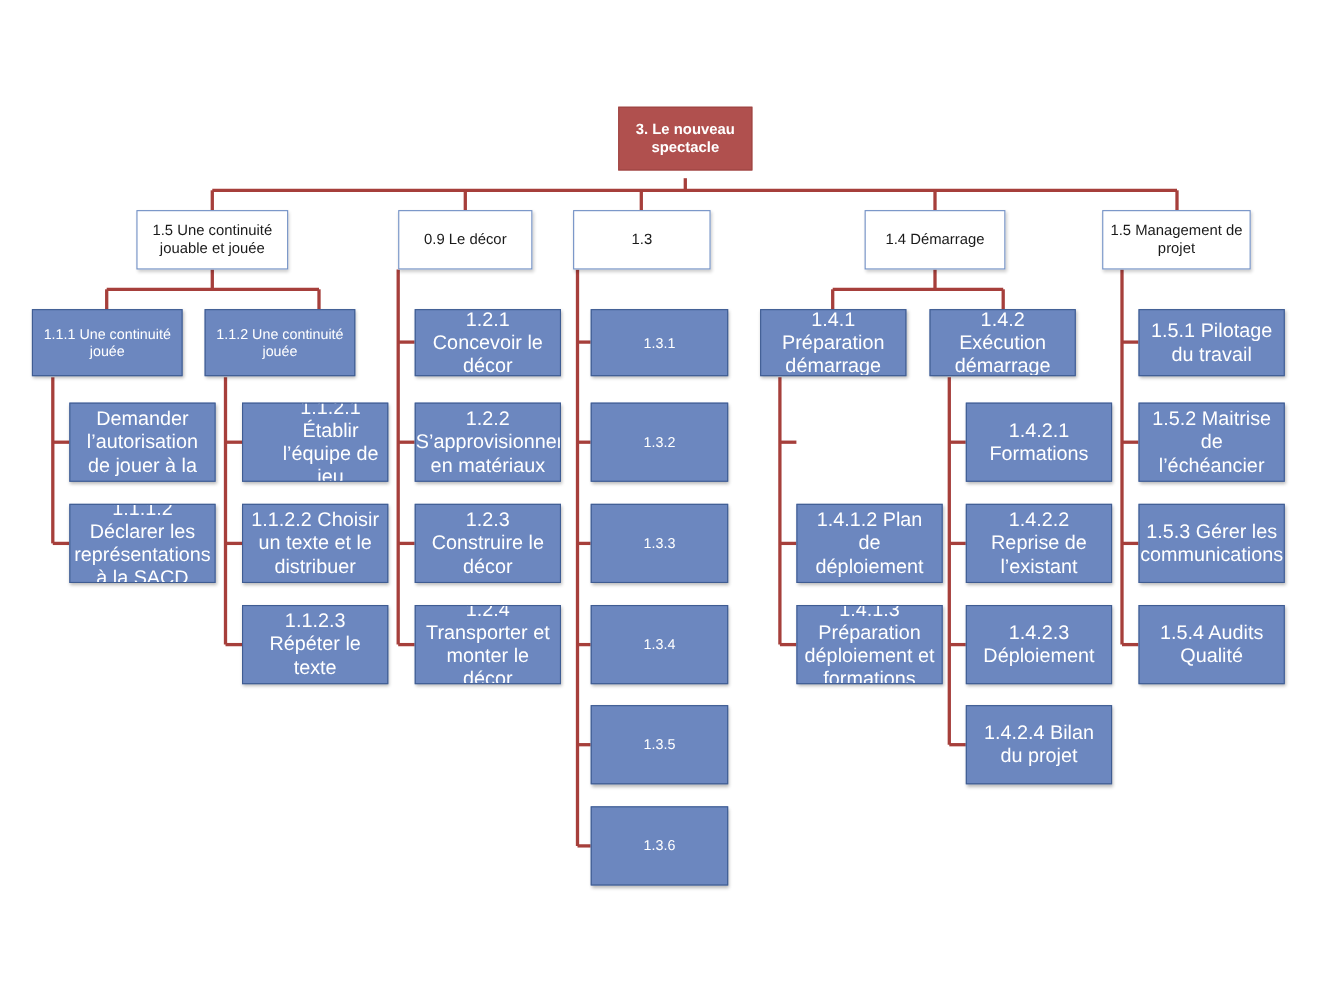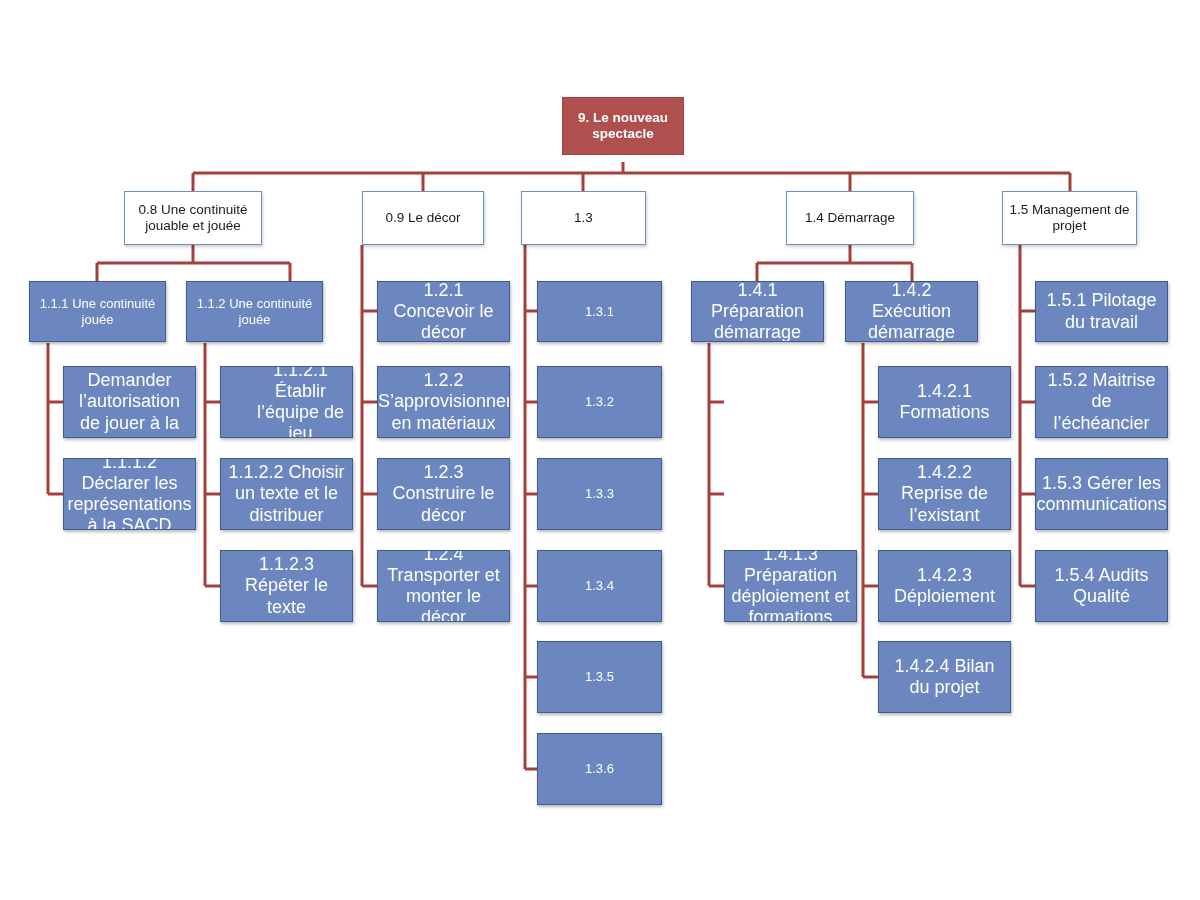--- a/index.html
+++ b/index.html
@@ -136,25 +136,25 @@
 
       <path d="M1020,245 L1020,586"></path>
       <path d="M1020,311 L1035,311"></path>
       <path d="M1020,402 L1035,402"></path>
       <path d="M1020,494 L1035,494"></path>
       <path d="M1020,586 L1035,586"></path>
     </g>
   </svg>
 
   <div class="node root" style="left:562px; top:97px; width:122px; height:58px;">
-    <span>9. Le nouveau spectacle</span>
+    <span>3. Le nouveau spectacle</span>
   </div>
 
   <div class="node lvl2" style="left:124px; top:191px; width:138px; height:54px;">
-    <span>0.8 Une continuité jouable et jouée</span>
+    <span>1.5 Une continuité jouable et jouée</span>
   </div>
   <div class="node lvl2" style="left:362px; top:191px; width:122px; height:54px;">
     <span>0.9 Le décor</span>
   </div>
   <div class="node lvl2" style="left:521px; top:191px; width:125px; height:54px;">
     <span>1.3</span>
   </div>
   <div class="node lvl2" style="left:786px; top:191px; width:128px; height:54px;">
     <span>1.4 Démarrage</span>
   </div>
@@ -218,20 +218,23 @@
     <span>1.3.6</span>
   </div>
 
   <div class="node blue small" style="left:691px; top:281px; width:133px; height:61px;">
     <span>1.4.1 Préparation démarrage</span>
   </div>
   <div class="node blue small" style="left:845px; top:281px; width:133px; height:61px;">
     <span>1.4.2 Exécution démarrage</span>
   </div>
 
+  <div class="node blue small" style="left:724px; top:458px; width:133px; height:72px;">
+    <span>1.4.1.2 Plan de déploiement</span>
+  </div>
   <div class="node blue small" style="left:724px; top:550px; width:133px; height:72px;">
     <span>1.4.1.3 Préparation déploiement et formations</span>
   </div>
 
   <div class="node blue small" style="left:878px; top:366px; width:133px; height:72px;">
     <span>1.4.2.1 Formations</span>
   </div>
   <div class="node blue small" style="left:878px; top:458px; width:133px; height:72px;">
     <span>1.4.2.2 Reprise de l’existant</span>
   </div>

